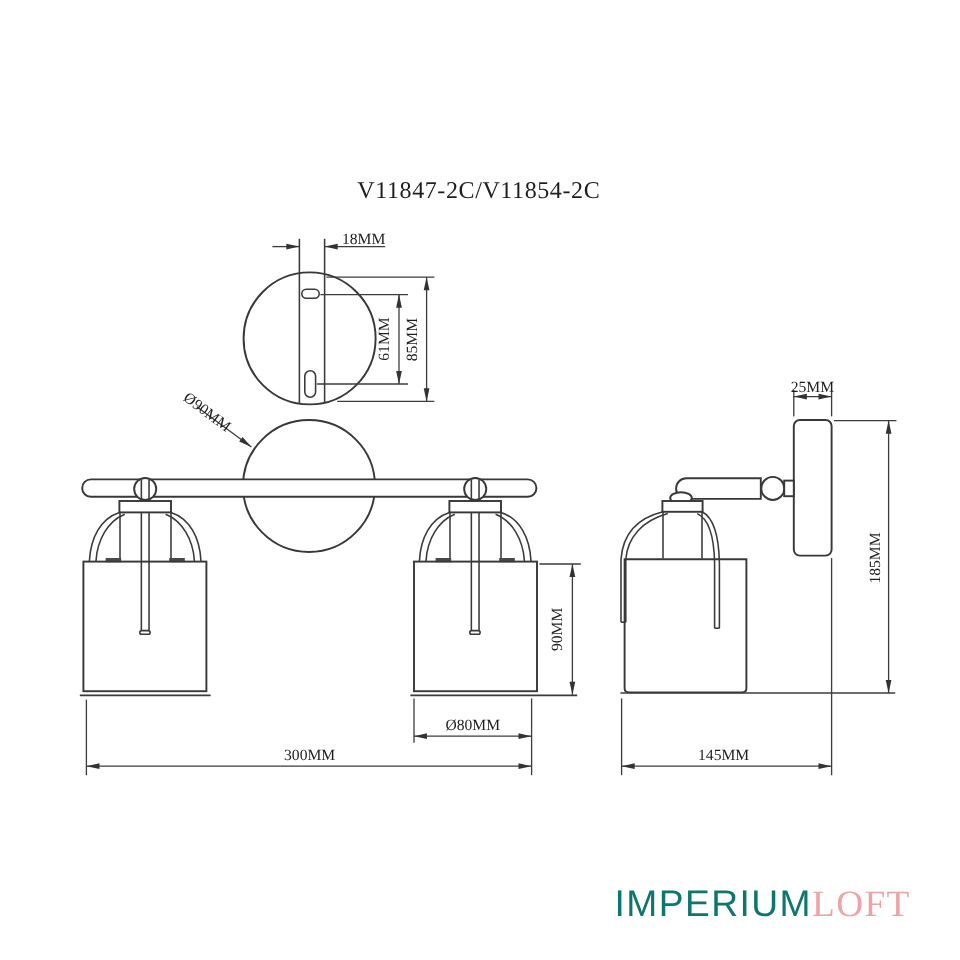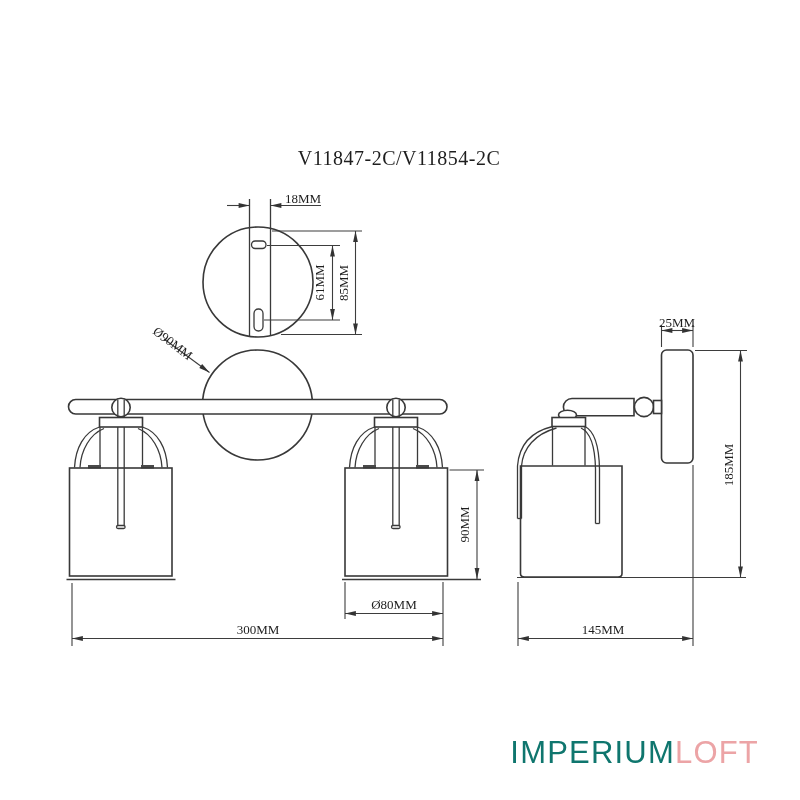--- a/index.html
+++ b/index.html
@@ -9,21 +9,21 @@
   .thin{stroke:#3d3d3d;stroke-width:1.1;}
   .med{stroke:#3a3a3a;stroke-width:1.3;}
   .wfill{fill:#ffffff;}
   .feet{fill:#4a4a4a;stroke:none;}
   text{fill:#1e1e1e;stroke:none;font-family:"Liberation Serif", serif;font-size:13px;text-anchor:middle;}
   .title-t{font-size:20px;letter-spacing:0.5px;}
   .anch-start{text-anchor:start;}
   .logo{position:absolute;top:737px;right:41px;font-family:"Liberation Sans", sans-serif;
         font-size:31px;font-weight:300;letter-spacing:1.2px;white-space:nowrap;line-height:1;}
   .logo .p1{color:#0f766e;}
-  .logo .p2{color:#eca4a6;}
+  .logo .p2{color:#eca4a6;font-family:Liberation Serif, serif;}
 </style>
 </head>
 <body>
 
 <div class="stage">
 <svg width="800" height="800" viewBox="0 0 800 800">
   <defs>
     <marker id="arr" markerUnits="userSpaceOnUse" markerWidth="12" markerHeight="7" refX="11.2" refY="3.5" orient="auto-start-reverse">
       <path d="M0.3,1.1 L11.2,3.5 L0.3,5.9 Z" style="fill:#333;stroke:none;"></path>
     </marker>

